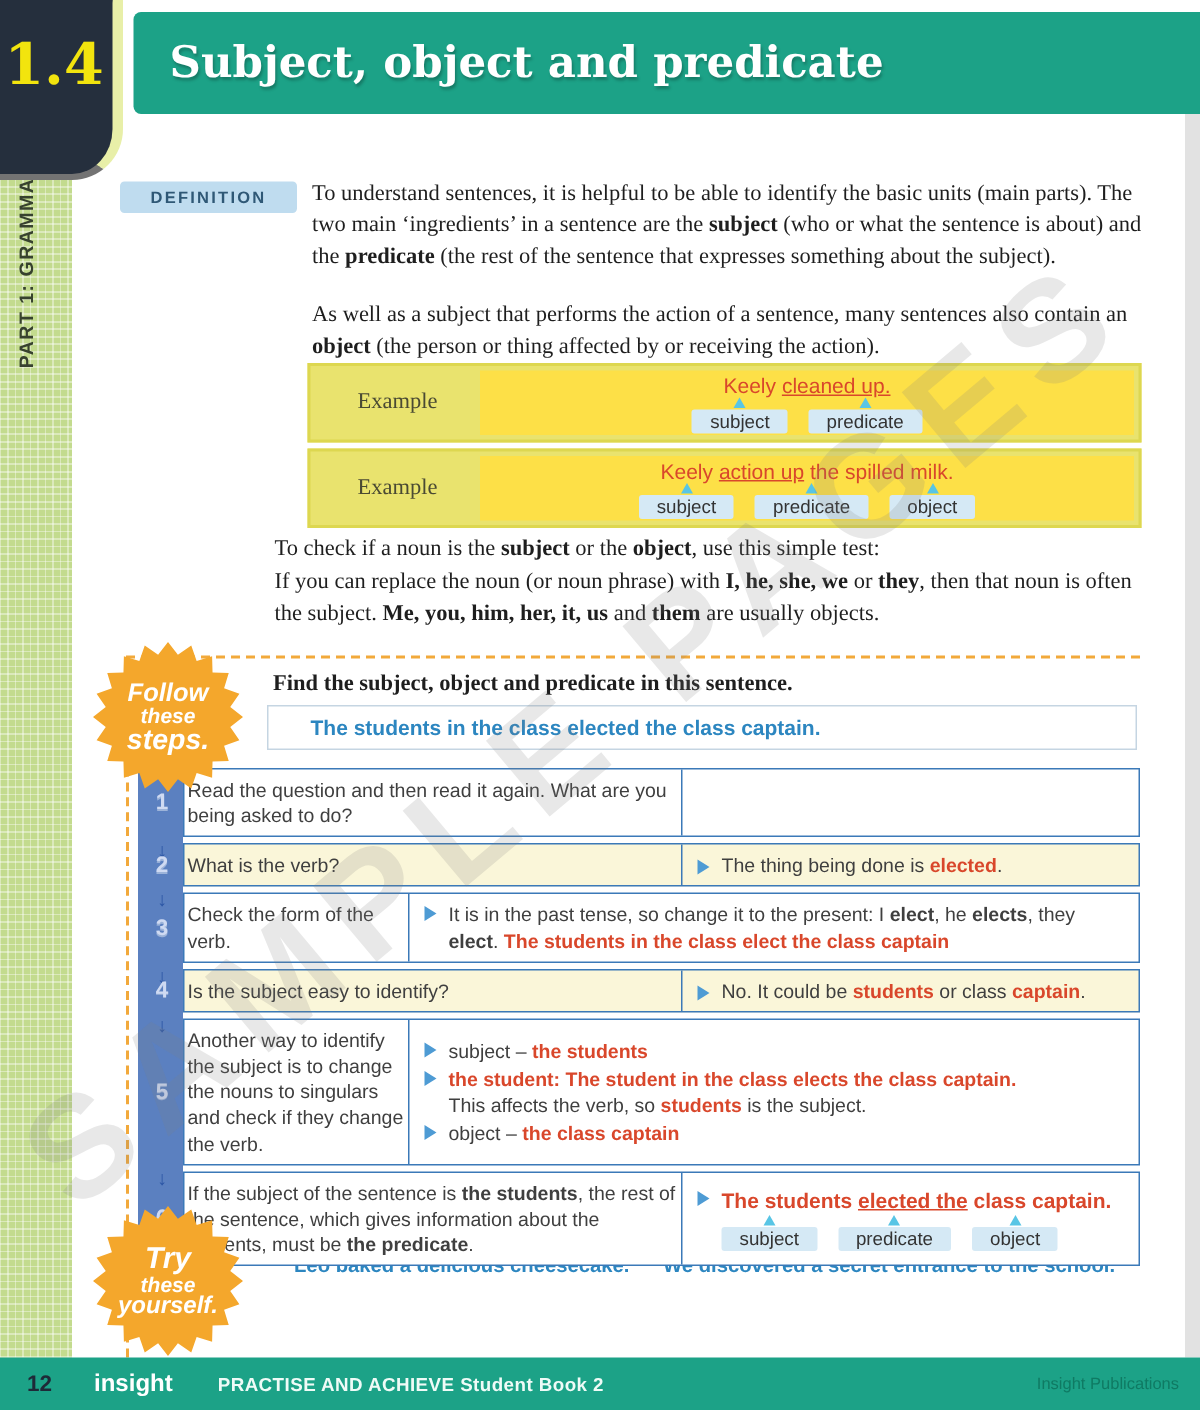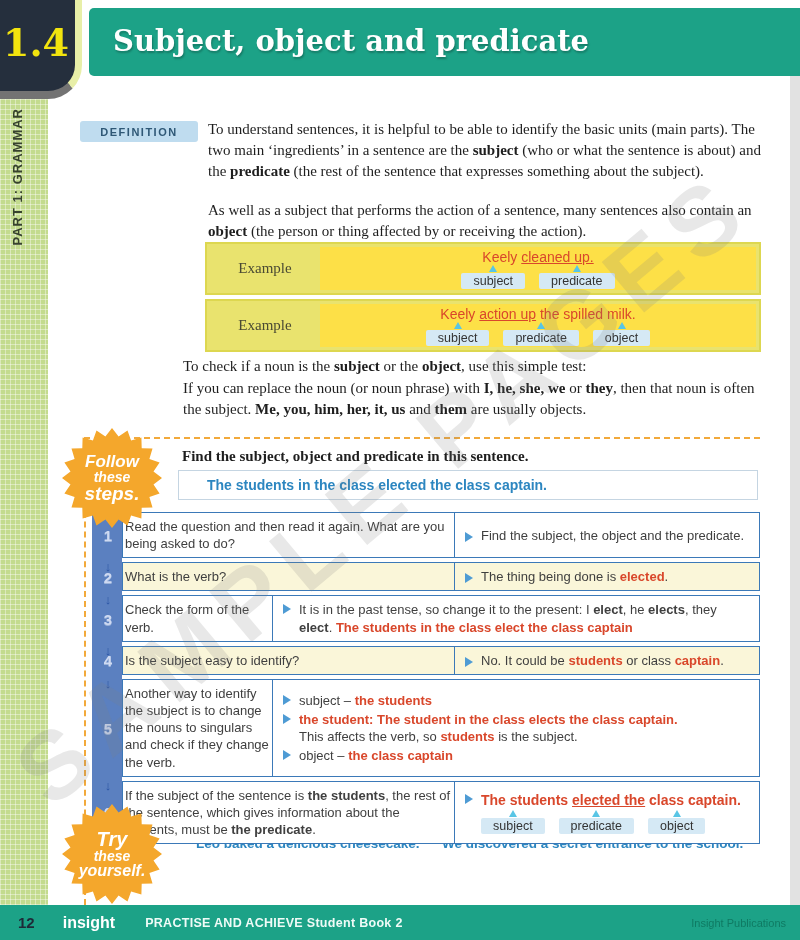--- a/index.html
+++ b/index.html
@@ -14,22 +14,22 @@
   .right-shadow{position:absolute;right:0;top:76px;bottom:35px;width:10px;background:#E2E2E2;}
 
   
   .strip{position:absolute;left:0;top:0;bottom:35px;width:48px;background-color:var(--strip);
     background-image:repeating-linear-gradient(0deg,rgba(255,255,255,.4) 0 1px,transparent 1px 5px),
       repeating-linear-gradient(90deg,rgba(255,255,255,.4) 0 1px,transparent 1px 5px);}
   .sidebar-label{position:absolute;left:10px;top:108px;writing-mode:vertical-rl;transform:rotate(180deg);
     font-family:"Liberation Sans",sans-serif;font-size:13px;font-weight:bold;color:#37422E;letter-spacing:1px;}
 
   
-  .unit-box{position:absolute;left:0;top:0;width:82px;height:99px;background:var(--dark);
-    border-right:7px solid #E8EFA8;border-bottom:8px solid #737373;border-bottom-right-radius:34px;z-index:5;}
+  .unit-box{position:absolute;left:0;top:0;width:82px;height:120px;background:var(--dark);
+    border-right:7px solid #E8EFA8;border-bottom:4px solid #737373;border-bottom-right-radius:34px;z-index:5;}
   .unit-num{position:absolute;left:0;width:72px;top:20px;text-align:center;color:#F2E40E;
     font-family:"DejaVu Serif",serif;font-size:38px;font-weight:bold;}
   .banner{position:absolute;left:89px;right:0;top:8px;height:68px;background:var(--teal);border-radius:5px 0 0 5px;z-index:4;}
   .banner h1{font-family:"DejaVu Serif",serif;font-size:29px;font-weight:bold;color:#fff;
     padding:16px 0 0 24px;text-shadow:1px 2px 2px rgba(0,0,0,.25);}
 
   
   .def-chip{position:absolute;left:80px;top:121px;width:118px;height:21px;background:#BFDCEF;border-radius:3px;
     font-family:"Liberation Sans",sans-serif;font-size:11px;font-weight:bold;letter-spacing:1.5px;color:#2F5876;
     display:flex;align-items:center;justify-content:center;}
@@ -189,26 +189,20 @@
     <div class="num-bar"></div>
 
     <div class="srow">
       <span class="row-num">1</span>
       <span class="num-arrow"></span>
       <div class="cell-l wide">
         <div class="tline">
             <span><span>Read the question and then read it again. What are you being asked to do?</span></span>
           </div>
       </div>
-      <div class="cell-r">
-        <div class="tline center">
-            <span class="marker"></span>
-            <span><span>Find the subject, the object and the predicate.</span></span>
-          </div>
-      </div>
     </div>
 
     <div class="srow yellow">
       <span class="row-num">2</span>
       <span class="num-arrow"></span>
       <div class="cell-l wide">
         <div class="tline">
             <span><span>What is the verb?</span></span>
           </div>
       </div>

